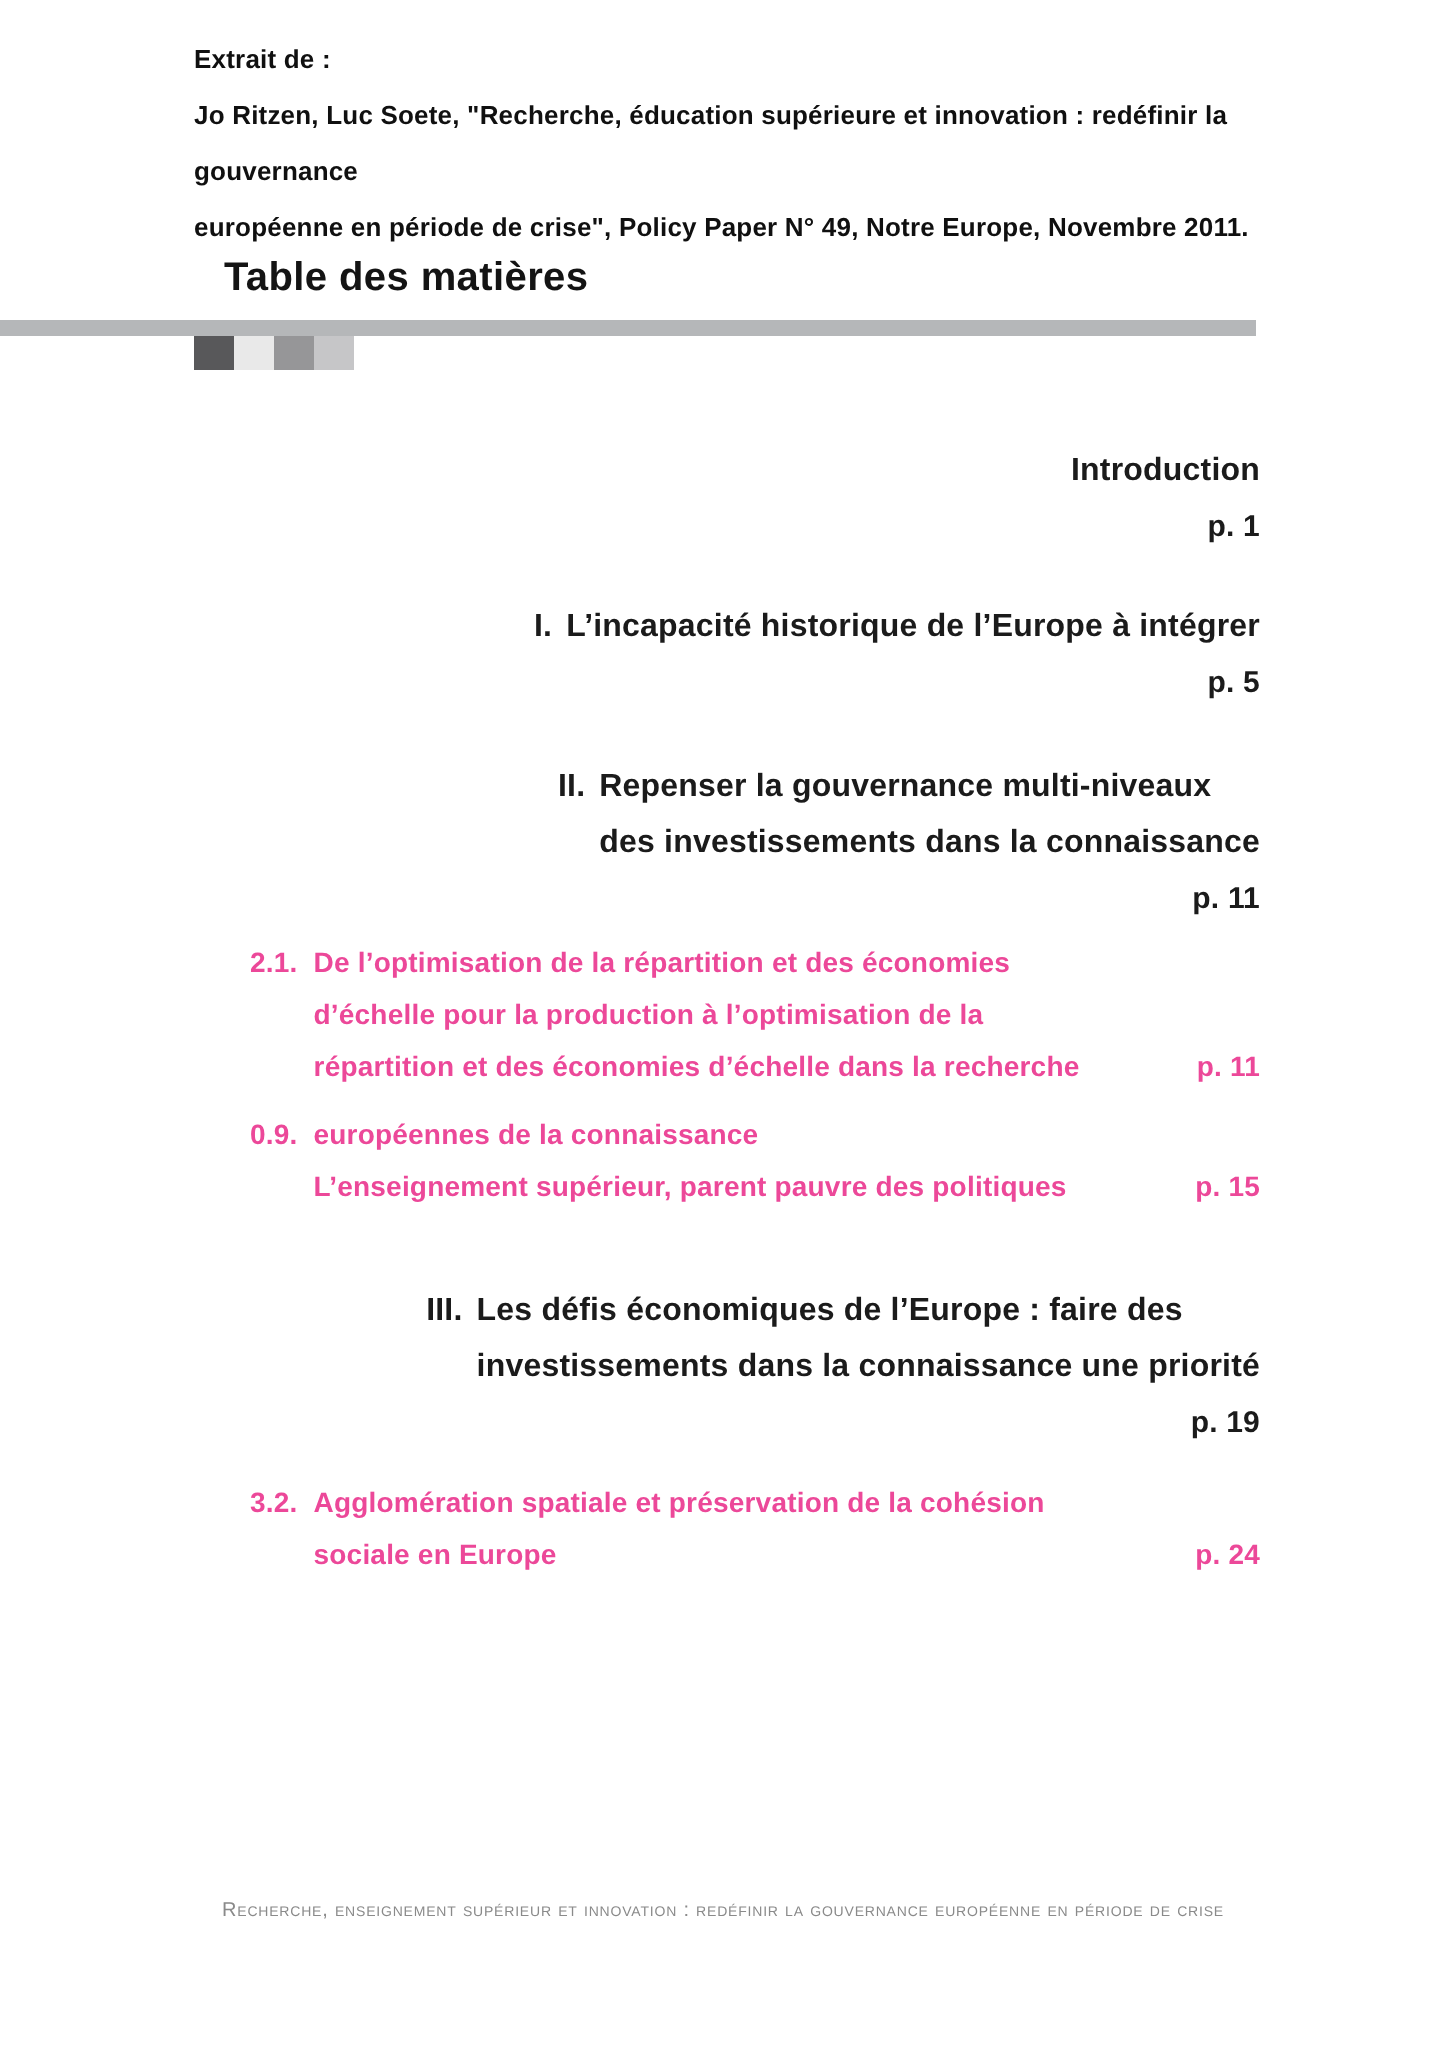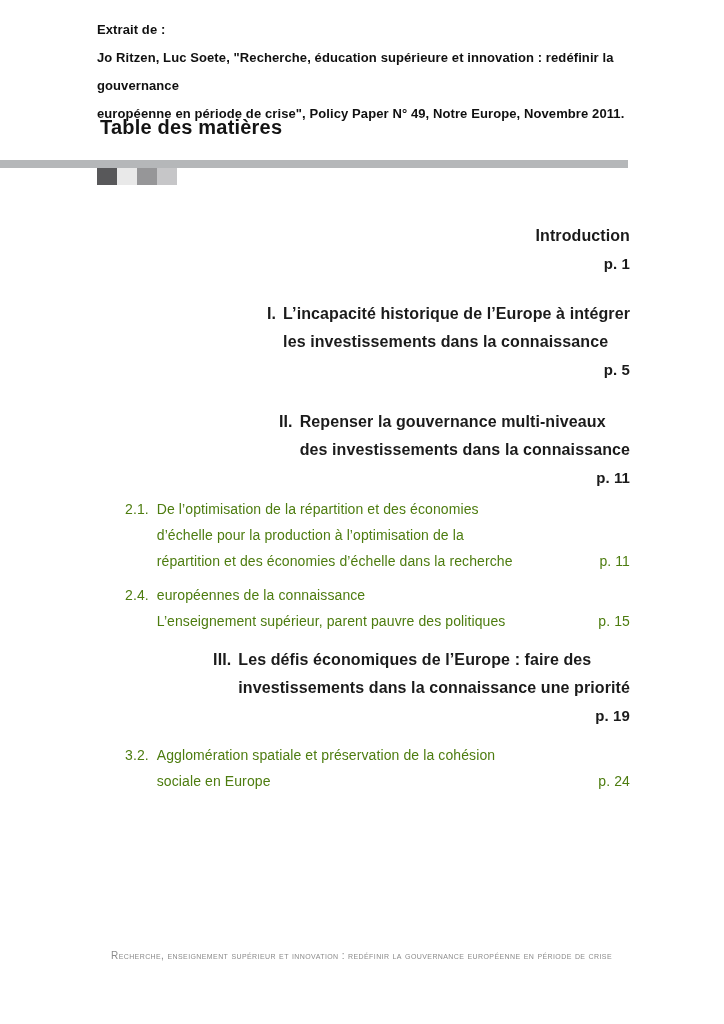--- a/index.html
+++ b/index.html
@@ -22,21 +22,21 @@
     line-height: 28px;
     letter-spacing: 0.1px;
     color: #101010;
   }
 
   
   .title {
     position: absolute;
     left: 96px;
     top: 112px;
-    margin: 4px;
+    margin: 16px;
     font-size: 20px;
     font-weight: bold;
     letter-spacing: 0.2px;
     color: #141414;
   }
 
   
   .rule-bar { position: absolute; left: 0; top: 160px; width: 628px; height: 8px; }
   .squares { position: absolute; left: 97px; top: 168px; display: flex; }
   .sq { display: block; width: 20px; height: 17px; }
@@ -46,32 +46,32 @@
   .toc-entry {
     display: flex;
     justify-content: space-between;
     align-items: flex-end;
   }
   .toc-label { display: flex; min-width: 0; }
   .lines > div { white-space: nowrap; }
   .num { margin-right: 7px; white-space: nowrap; }
 
   .lvl1 { font-size: 16px; font-weight: bold; line-height: 28px; color: #1b1b1b; letter-spacing: 0.1px; flex-direction: column; }
-  .lvl2 { font-size: 14px; font-weight: normal; line-height: 26px; color: #4d7c0f; padding-left: 28px; letter-spacing: 0.1px; }
+  .lvl2 { font-size: 14px; font-weight: bold; line-height: 26px; color: #ec4899; padding-left: 28px; letter-spacing: 0.1px; }
   .lvl2 .num { margin-right: 8px; }
 
   .toc-page { white-space: nowrap; flex-shrink: 0; padding-left: 12px; }
   .lvl1 .toc-page { font-size: 15px; }
   .lvl2 .toc-page { font-size: 14px; }
 
   .mt22 { margin-top: 22px; }
   .mt24 { margin-top: 24px; }
   .mt4  { margin-top: 4px; }
   .mt8  { margin-top: 8px; }
-  .mt28 { margin-top: 12px; }
+  .mt28 { margin-top: 36px; }
   .mt12 { margin-top: 12px; }
 
   
   .footer {
     position: absolute;
     right: 92px;
     top: 950px;
     font-variant: small-caps;
     font-weight: normal;
     font-size: 10px;
@@ -110,21 +110,20 @@
         </div>
       </div>
       <div class="toc-page">p. 1</div>
     </div>
 
     <div class="toc-entry lvl1 mt22">
       <div class="toc-label">
         <span class="num">I.</span>
         <div class="lines">
           <div>L’incapacité historique de l’Europe à intégrer</div>
-          <div>les investissements dans la connaissance</div>
         </div>
       </div>
       <div class="toc-page">p. 5</div>
     </div>
 
     <div class="toc-entry lvl1 mt24">
       <div class="toc-label">
         <span class="num">II.</span>
         <div class="lines">
           <div>Repenser la gouvernance multi-niveaux</div>
@@ -141,21 +140,21 @@
           <div>De l’optimisation de la répartition et des économies</div>
           <div>d’échelle pour la production à l’optimisation de la</div>
           <div>répartition et des économies d’échelle dans la recherche</div>
         </div>
       </div>
       <div class="toc-page">p. 11</div>
     </div>
 
     <div class="toc-entry lvl2 mt8">
       <div class="toc-label">
-        <span class="num">2.4.</span>
+        <span class="num">0.9.</span>
         <div class="lines">
           <div>européennes de la connaissance</div>
           <div>L’enseignement supérieur, parent pauvre des politiques</div>
         </div>
       </div>
       <div class="toc-page">p. 15</div>
     </div>
 
     <div class="toc-entry lvl1 mt28">
       <div class="toc-label">

